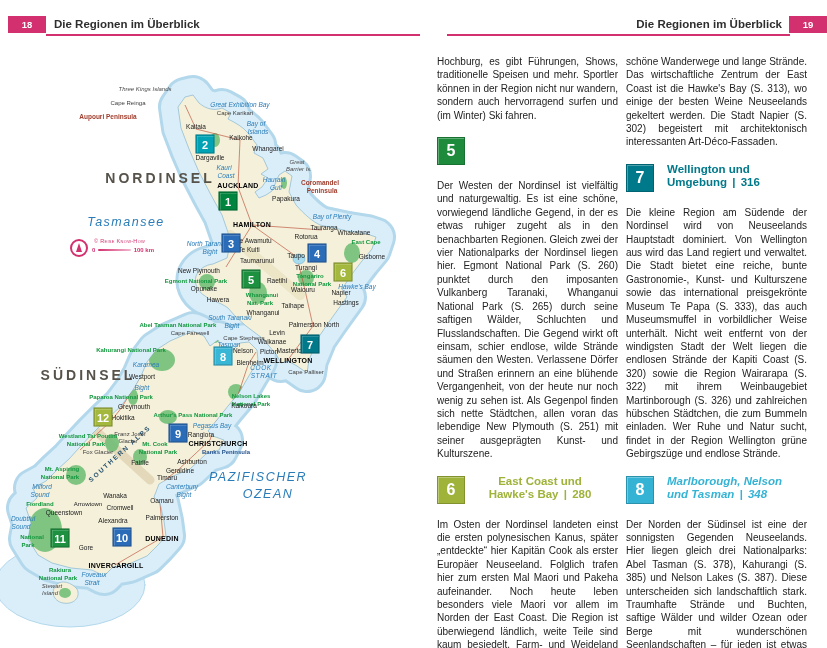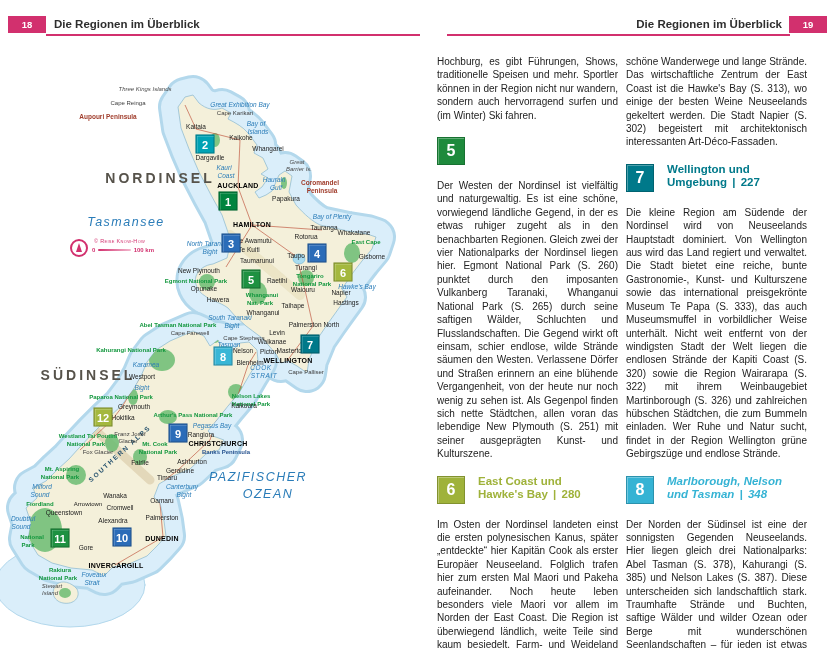--- a/index.html
+++ b/index.html
@@ -289,39 +289,39 @@
       <p>Hochburg, es gibt Führungen, Shows, traditionelle Speisen und mehr. Sportler können in der Region nicht nur wandern, sondern auch hervorragend surfen und (im Winter) Ski fahren.</p>
 
       <div class="sect">
         <div class="sect-num" style="background-color: rgb(30, 138, 60);">5</div>
       </div>
 
       <p>Der Westen der Nordinsel ist vielfältig und naturgewaltig. Es ist eine schöne, vorwiegend ländliche Gegend, in der es etwas ruhiger zugeht als in den benachbarten Regionen. Gleich zwei der vier Nationalparks der Nordinsel liegen hier. Egmont National Park (S. 260) punktet durch den imposanten Vulkanberg Taranaki, Whanganui National Park (S. 265) durch seine saftigen Wälder, Schluchten und Flusslandschaften. Die Gegend wirkt oft einsam, schier endlose, wilde Strände säumen den Westen. Verlassene Dörfer und Straßen erinnern an eine blühende Vergangenheit, von der heute nur noch wenig zu sehen ist. Als Gegenpol finden sich nette Städtchen, allen voran das lebendige New Plymouth (S. 251) mit seiner ausgeprägten Kunst- und Kulturszene.</p>
 
       <div class="sect mt-lg">
         <div class="sect-num" style="background-color: rgb(159, 178, 58);">6</div>
-        <div class="sect-title" style="color: rgb(159, 178, 58);">
+        <div class="sect-title" style="color: rgb(159, 178, 58); text-align: center;">
           <span>East Coast und Hawke's Bay</span>
           <span class="sep">|</span>
           <span>280</span>
         </div>
       </div>
 
       <p>Im Osten der Nordinsel landeten einst die ersten polynesischen Kanus, später „entdeckte“ hier Kapitän Cook als erster Europäer Neuseeland. Folglich trafen hier zum ersten Mal Maori und Pakeha aufeinander. Noch heute leben besonders viele Maori vor allem im Norden der East Coast. Die Region ist überwiegend ländlich, weite Teile sind kaum besiedelt. Farm- und Weideland sowie Obstplantagen bestimmen das Bild im Landesinneren, aber auch an der East Coast gibt es dunkelgrüne Wälder, strahlende Seen,</p>
     </div>
 
     <div class="col col2">
       <p>schöne Wanderwege und lange Strände. Das wirtschaftliche Zentrum der East Coast ist die Hawke's Bay (S. 313), wo einige der besten Weine Neuseelands gekeltert werden. Die Stadt Napier (S. 302) begeistert mit architektonisch interessanten Art-Déco-Fassaden.</p>
 
       <div class="sect">
         <div class="sect-num" style="background-color: rgb(0, 121, 138);">7</div>
         <div class="sect-title" style="color: rgb(0, 121, 138);">
           <span>Wellington und Umgebung</span>
           <span class="sep">|</span>
-          <span>227</span>
+          <span>316</span>
         </div>
       </div>
 
       <p>Die kleine Region am Südende der Nordinsel wird von Neuseelands Hauptstadt dominiert. Von Wellington aus wird das Land regiert und verwaltet. Die Stadt bietet eine reiche, bunte Gastronomie-, Kunst- und Kulturszene sowie das international preisgekrönte Museum Te Papa (S. 333), das auch Museumsmuffel in vorbildlicher Weise unterhält. Nicht weit entfernt von der windigsten Stadt der Welt liegen die endlosen Strände der Kapiti Coast (S. 320) sowie die Region Wairarapa (S. 322) mit ihrem Weinbaugebiet Martinborough (S. 326) und zahlreichen hübschen Städtchen, die zum Bummeln einladen. Wer Ruhe und Natur sucht, findet in der Region Wellington grüne Gebirgszüge und endlose Strände.</p>
 
       <div class="sect mt-xl">
         <div class="sect-num" style="background-color: rgb(53, 179, 212);">8</div>
         <div class="sect-title" style="color: rgb(53, 179, 212); font-style: italic;">
           <span>Marlborough, Nelson und Tasman</span>
           <span class="sep">|</span>

